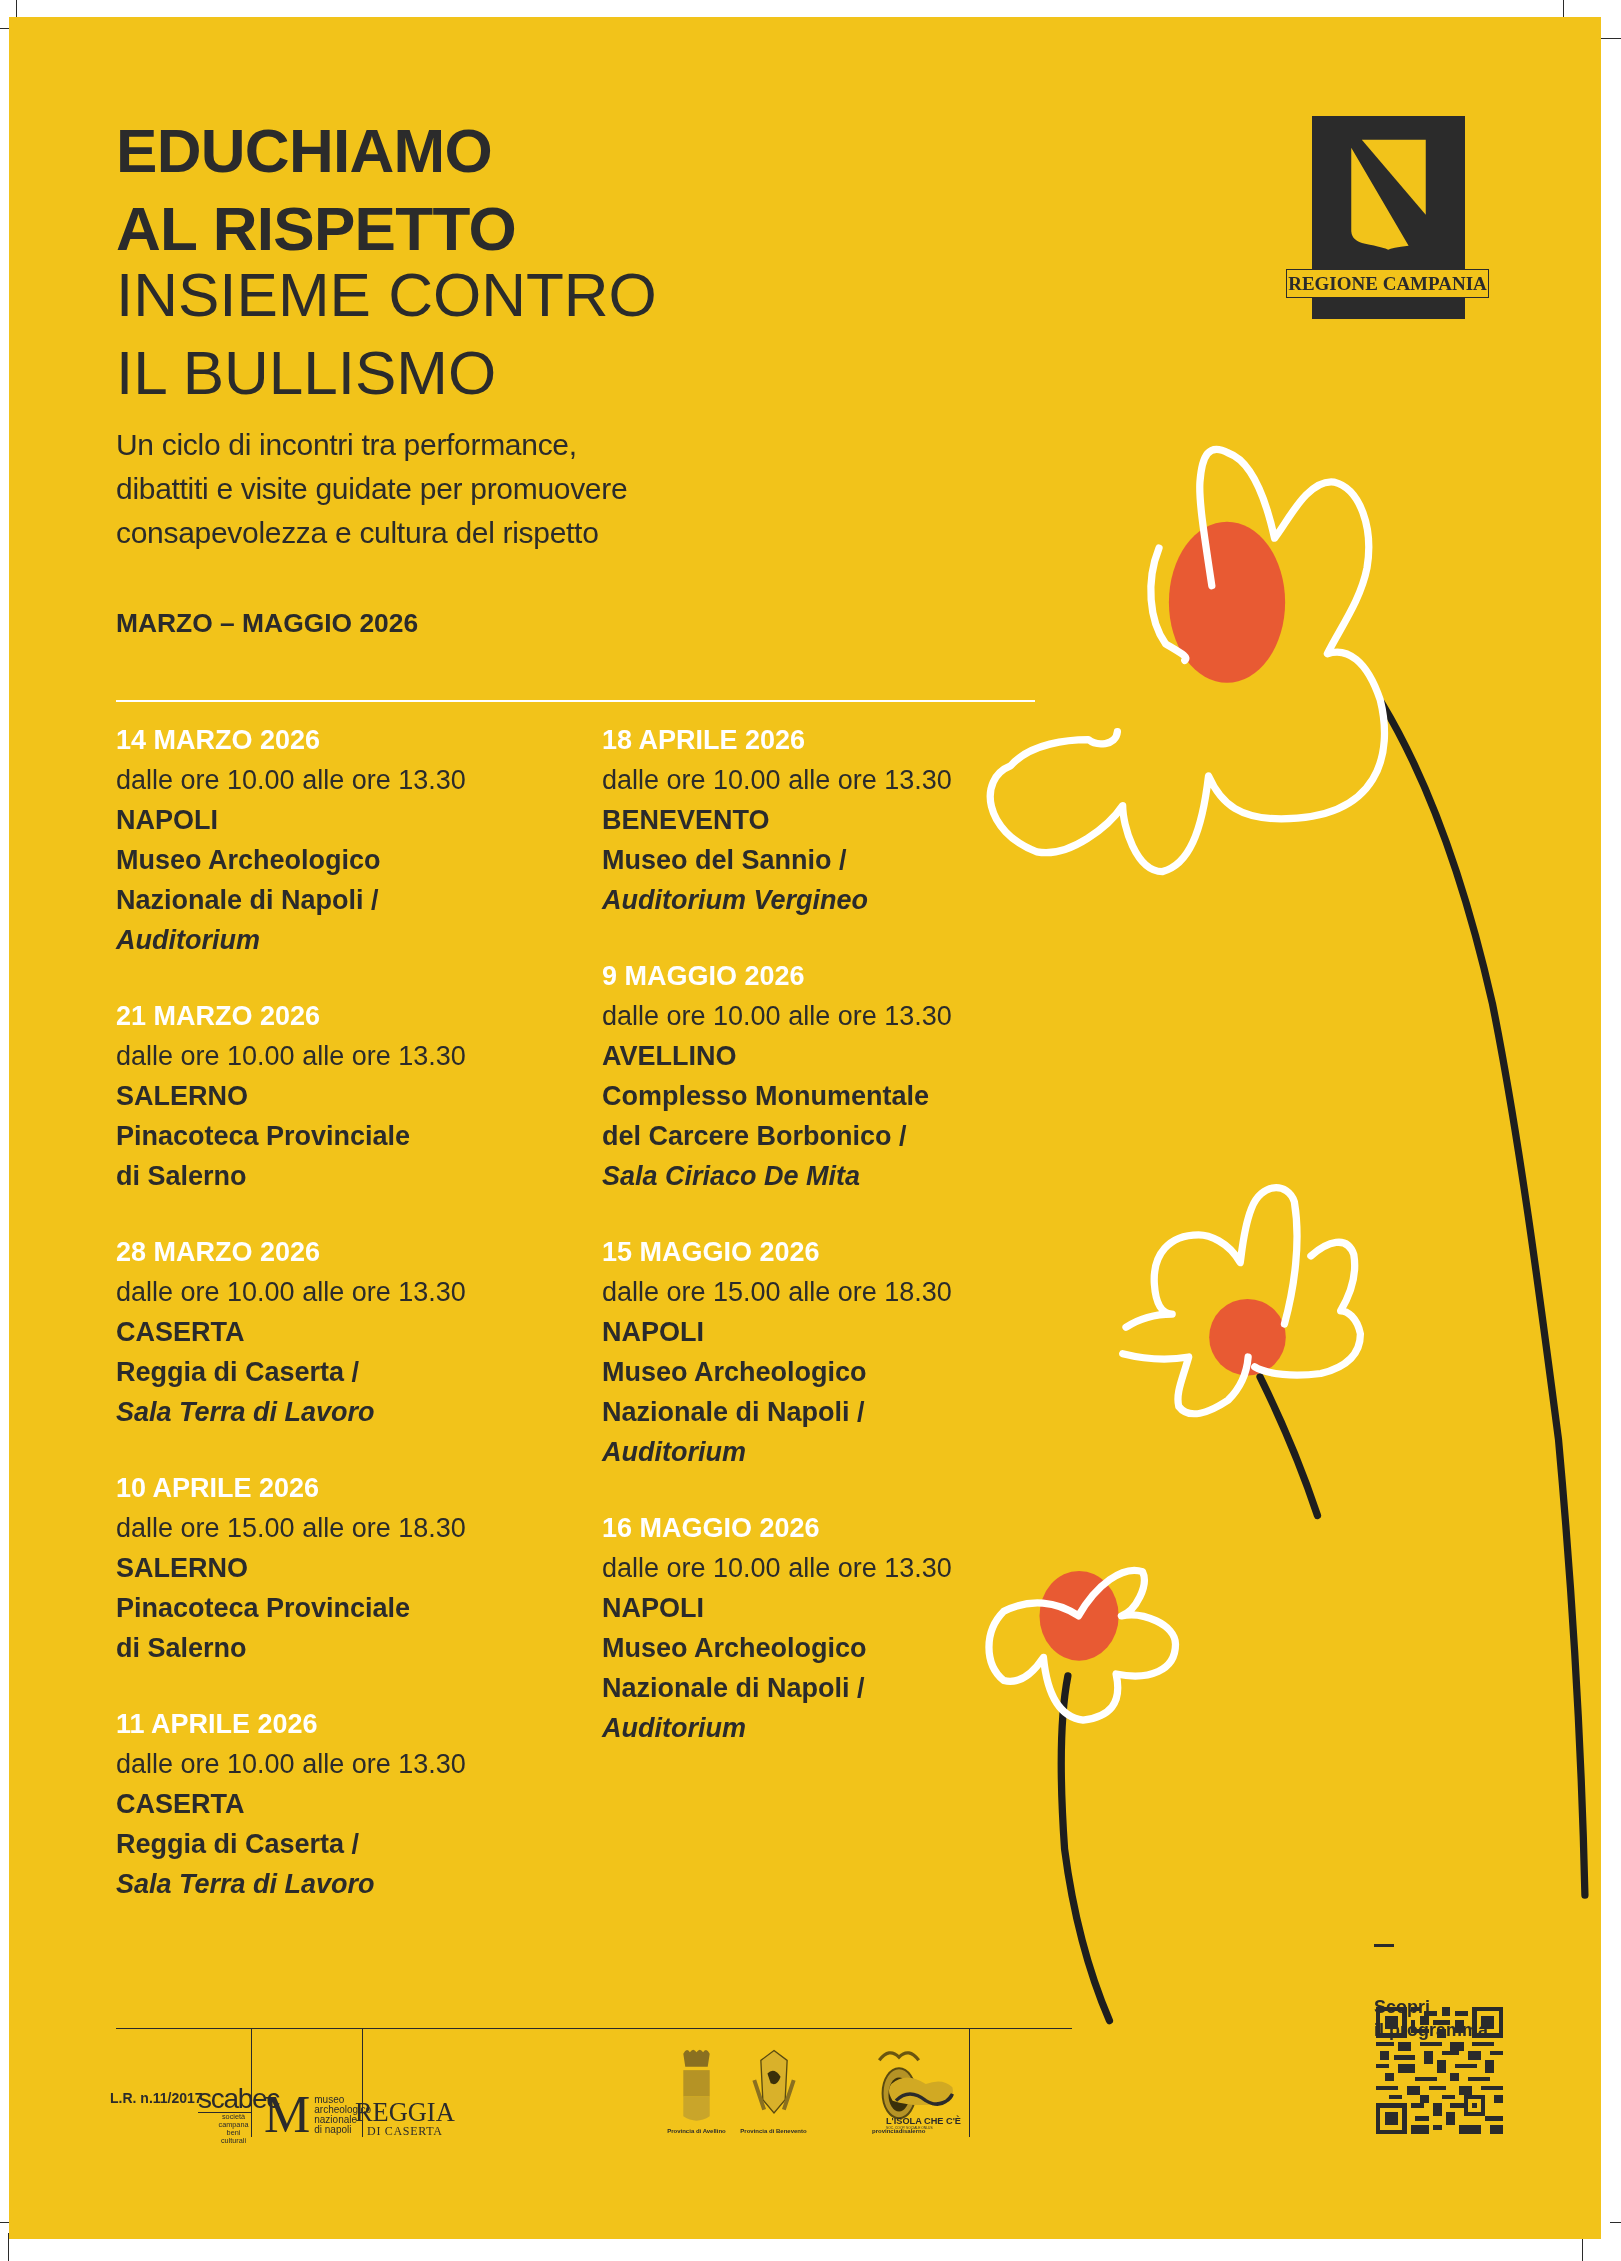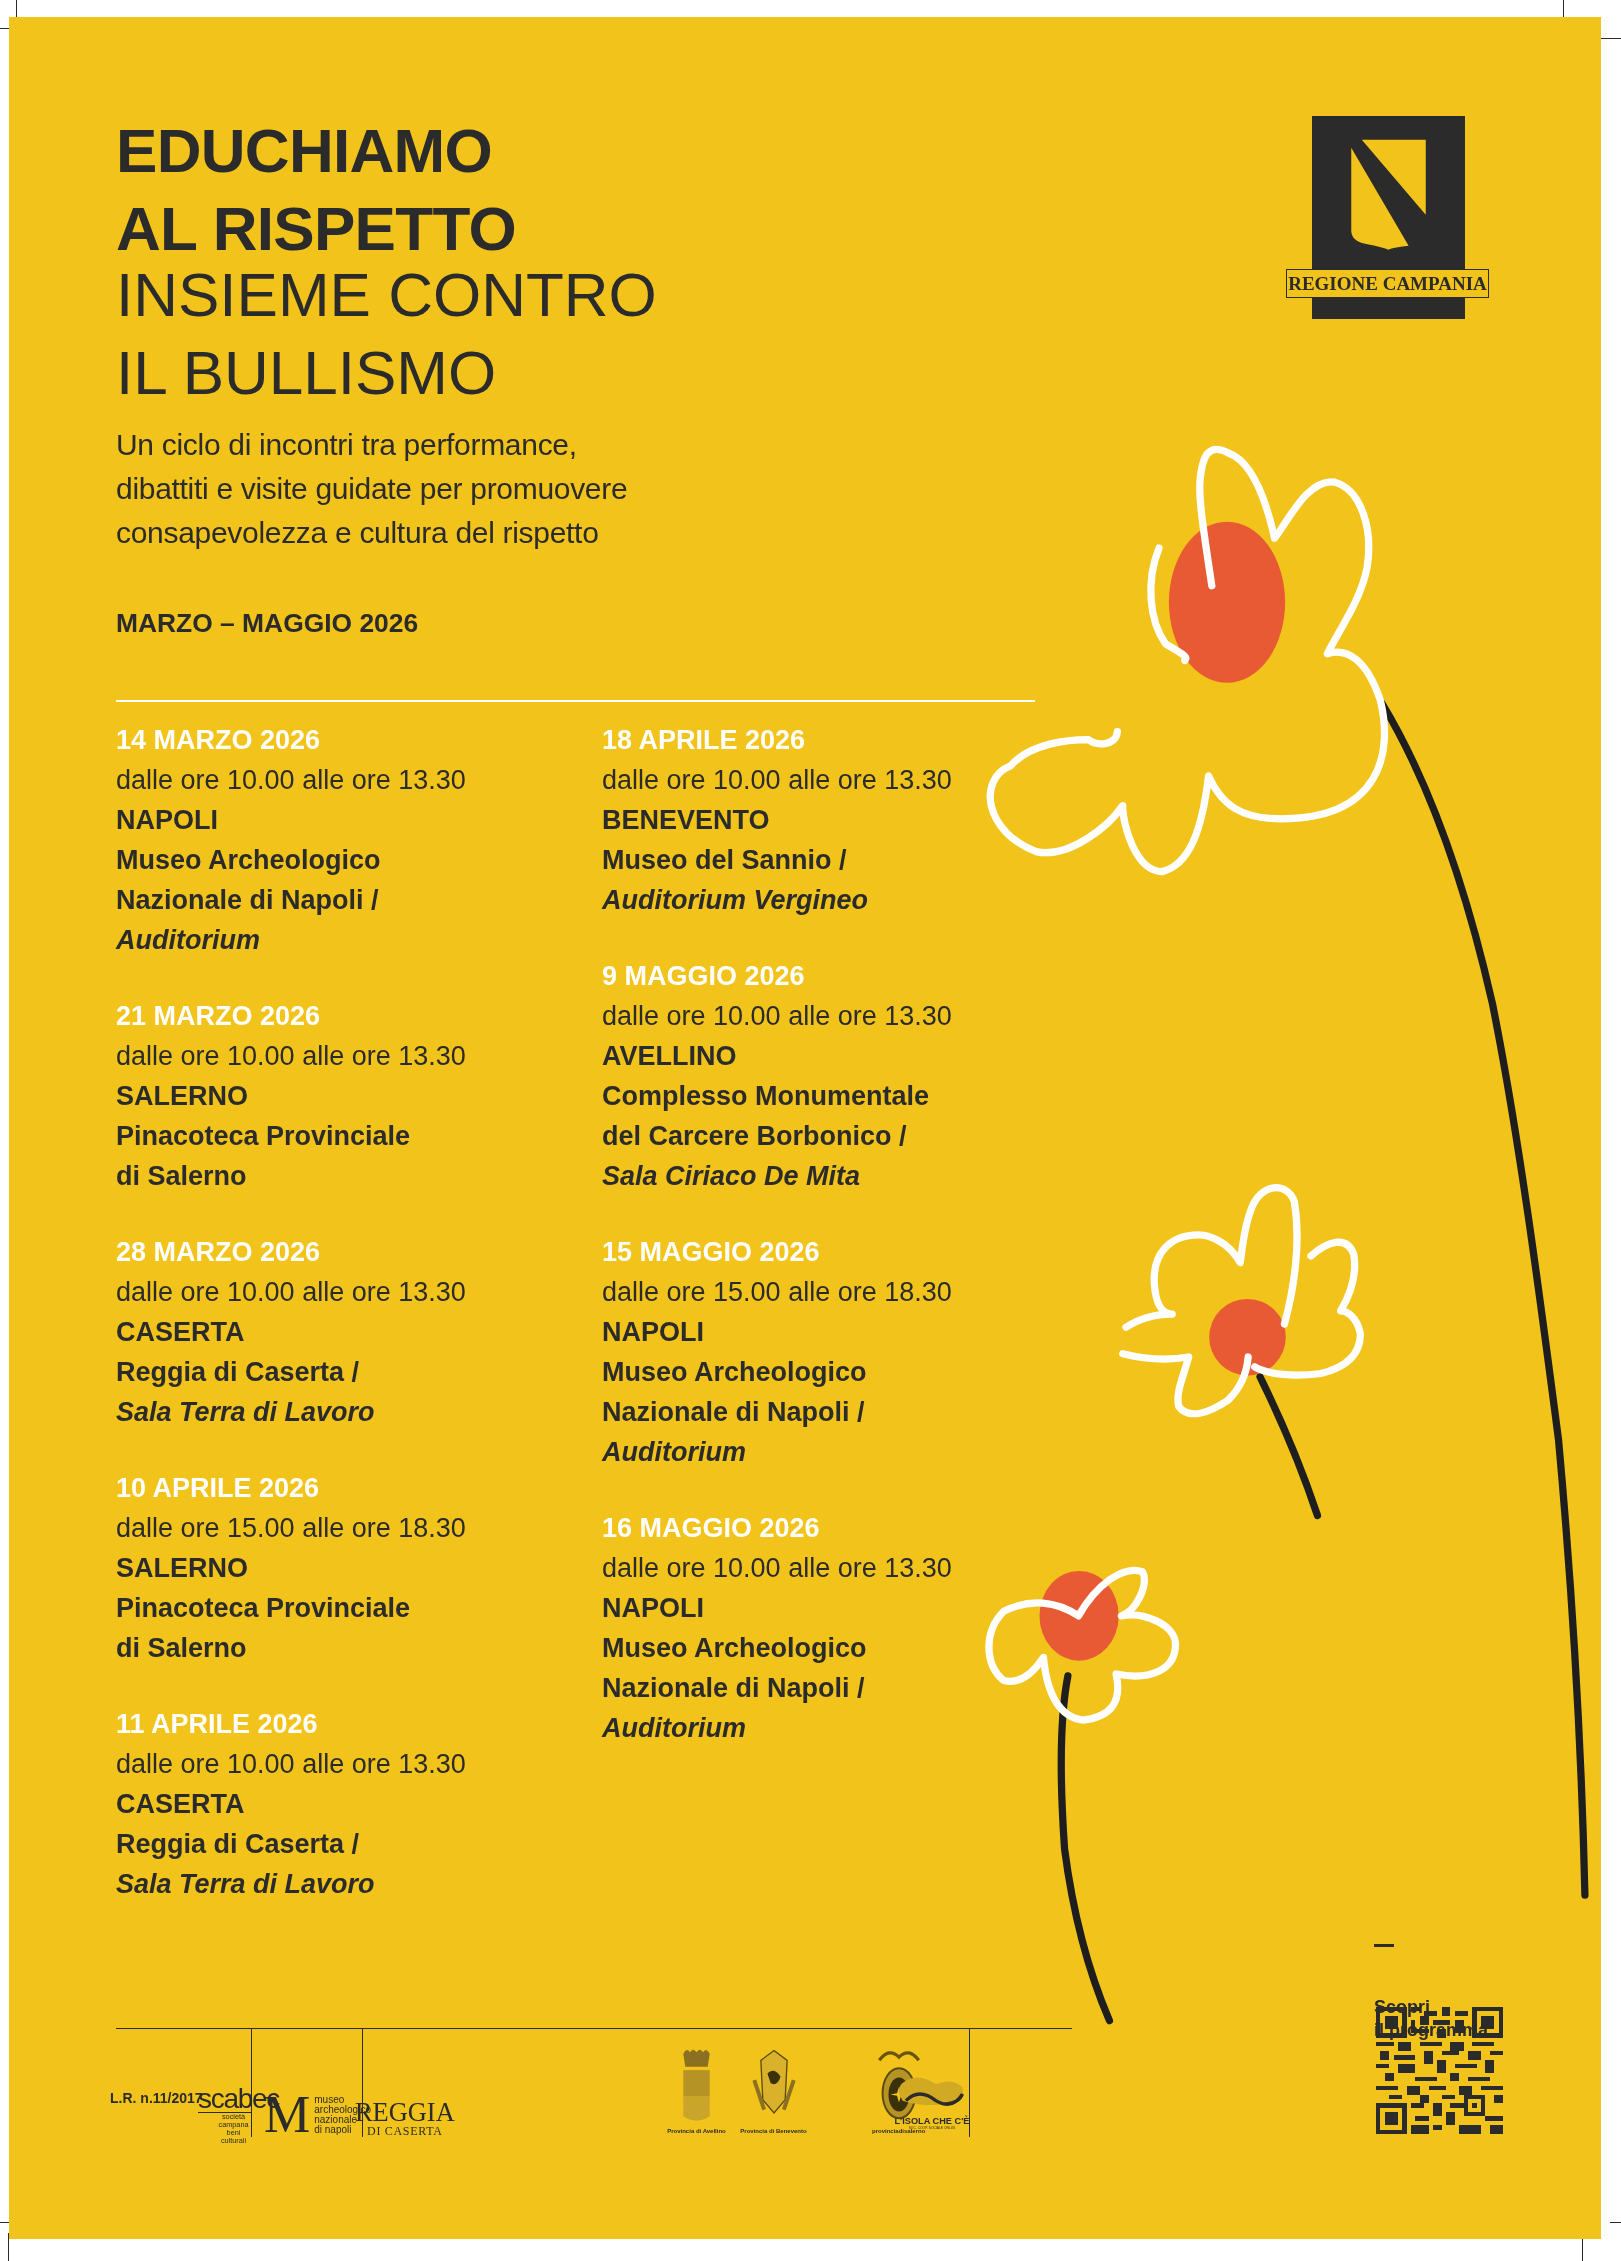--- a/index.html
+++ b/index.html
@@ -34,21 +34,21 @@
   .scabec .big { font-size:28px; letter-spacing:-1.3px; line-height:24px; border-bottom:1.3px solid #2b2b2b; padding-bottom:1.3px; }
   .scabec .small { font-size:7.3px; line-height:8px;margin-left:18px; }
   .mann { position:absolute; left:264px; top:2094px; display:flex; align-items:flex-end; gap:4px; color:#2b2b2b; }
   .mann .m { font-family:"Liberation Serif", serif; font-size:52px; line-height:41px; }
   .mann .t { font-family:"Liberation Sans", sans-serif; font-size:10px; line-height:10px; }
   .reggia { position:absolute; left:355px; top:2099px; font-family:"Liberation Serif", serif; color:#2b2b2b; text-align:center; }
   .reggia .a { font-size:26.4px; line-height:26.4px; }
   .reggia .b { font-size:12px; line-height:12px; letter-spacing:0.7px; }
   .prov { position:absolute; top:2047px; width:73px; text-align:center; }
   .prov .cap { font-family:"Liberation Sans", sans-serif; font-weight:bold; font-size:6px; color:#2b2b2b; margin-top:2.6px; white-space:nowrap; }
-  .isola { position:absolute; left:886px; top:2074px; width:92px; text-align:center; }
+  .isola { position:absolute; left:886px; top:2074px; width:92px; text-align:left; }
   .isola .n { font-family:"Liberation Sans", sans-serif; font-weight:bold; font-size:9.2px; color:#2b2b2b; }
   .isola .s { font-family:"Liberation Sans", sans-serif; font-size:3.3px; color:#2b2b2b; }
 
   .scopri-dash { position:absolute; left:1374px; top:1944px; width:20px; height:2.6px; background:#2b2b2b; }
   .scopri { position:absolute; left:1374px; top:1996px; font-family:"Liberation Sans", sans-serif; font-weight:bold; font-size:18px; line-height:22.5px; color:#2b2b2b; }
   .qr { position:absolute; left:1373px; top:2007px; width:133px; height:127px; }
 </style>
 </head>
 <body>
 

